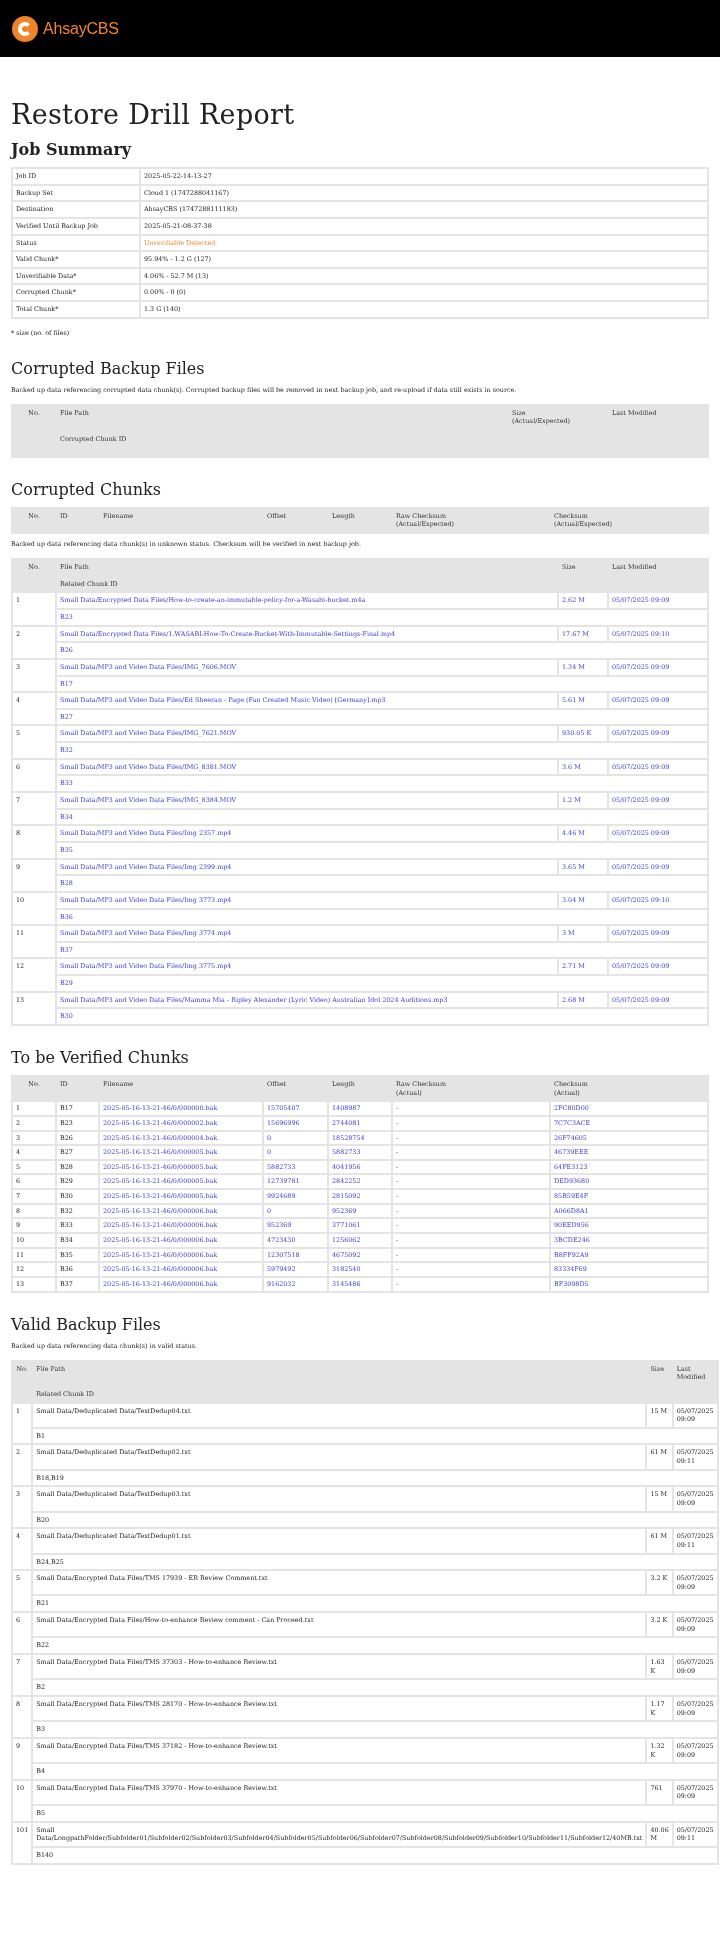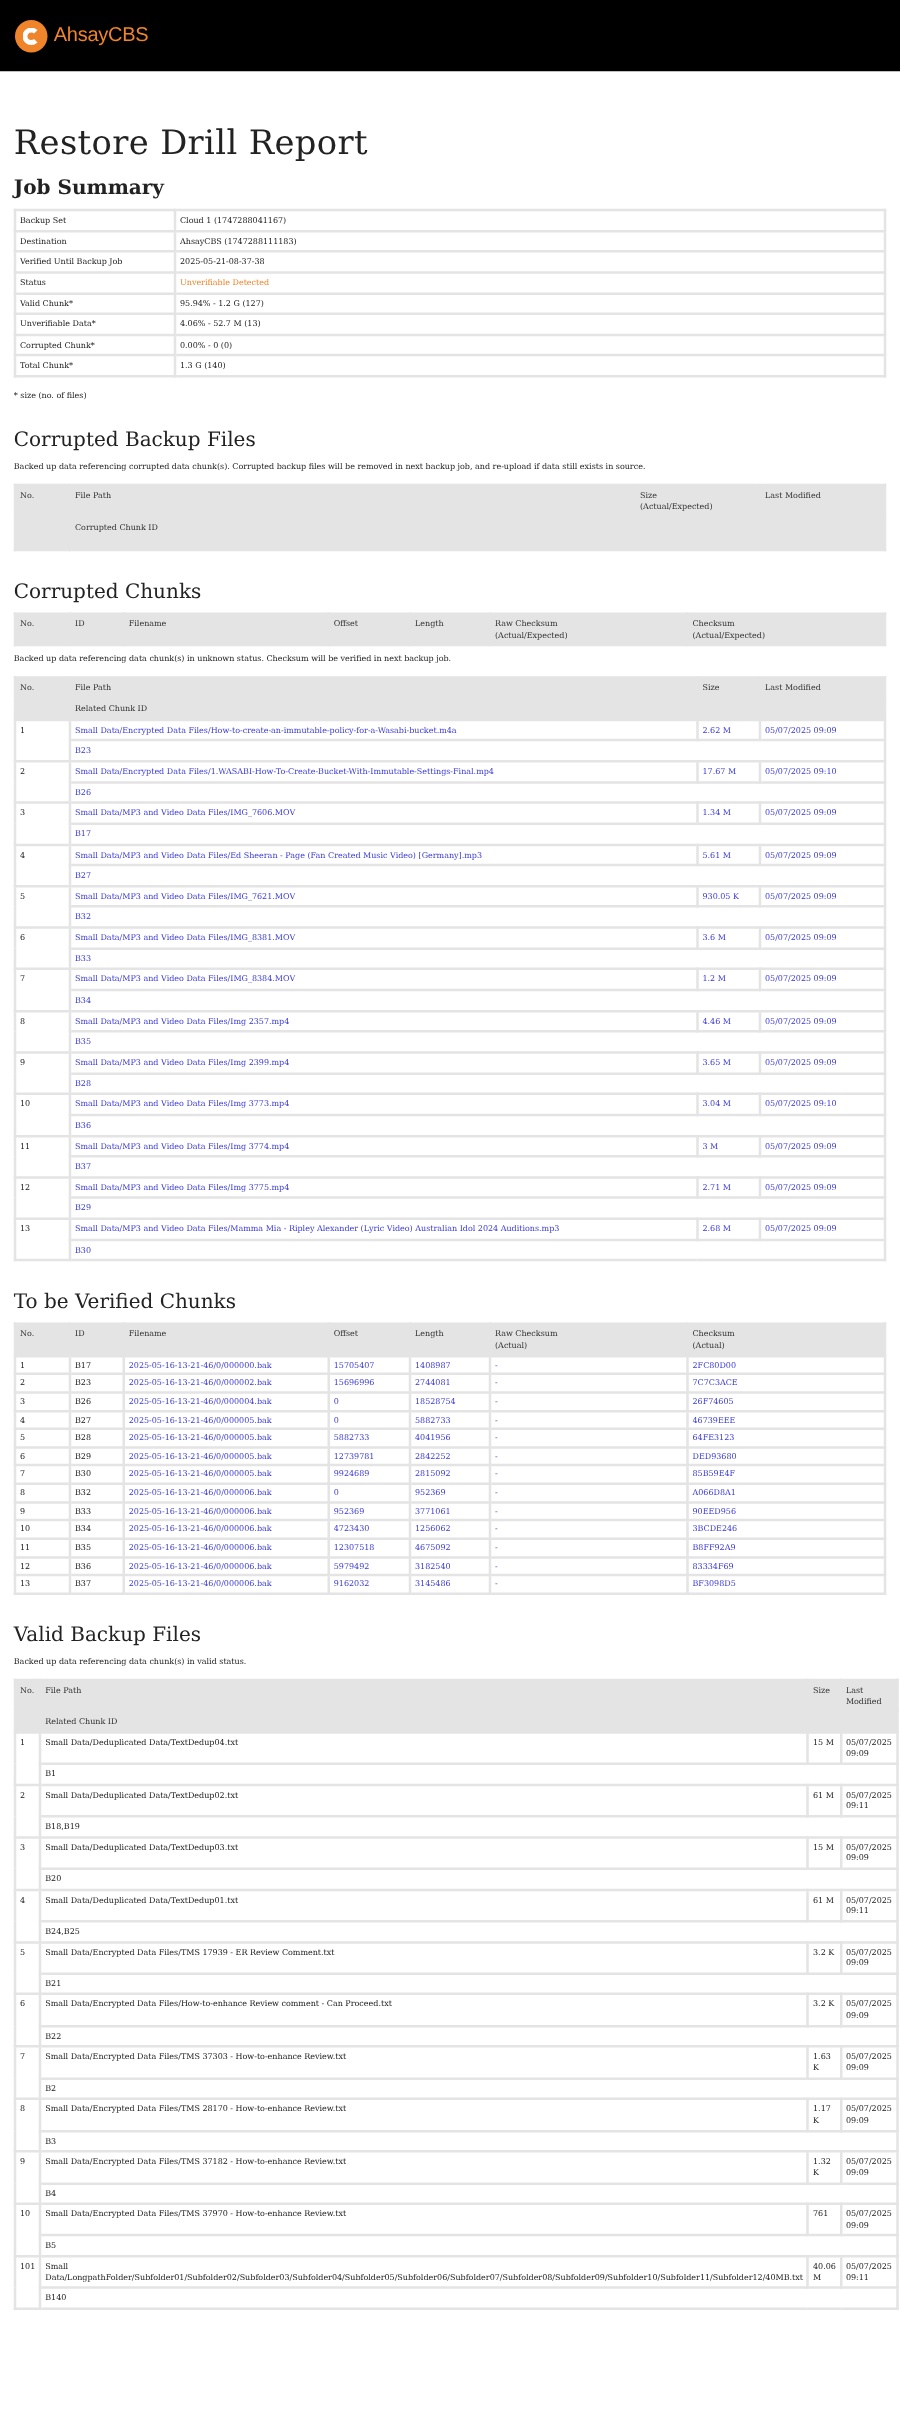--- a/index.html
+++ b/index.html
@@ -16,39 +16,43 @@
   p.desc { font-size: 6.4px; margin: 6px 0 10px 0; color: #222; }
   p.note { font-size: 6.4px; margin: 10px 0 0 0; }
   table { width: 100%; border-collapse: collapse; font-size: 6.4px; font-family: "DejaVu Serif", serif; border: 2px solid #e4e4e4; }
   td, th { border: 2px solid #e4e4e4; padding: 3px 3px; text-align: left; vertical-align: top; font-weight: normal; line-height: 1.35; }
   th { background: #e4e4e4; color: #333; }
   .summary td { padding: 3px 3px; height: 16px; vertical-align: middle; }
   .summary td.k { width: 128px; }
   .status-warn { color: #f0842a; }
   a, .link { color: #3b3bd6; text-decoration: none; }
   .subrow td { padding-top: 3px; padding-bottom: 3px; }
-  .no-col { width: 44px; }
+  .no-col { width: 44px; text-align: center; }
   .fc th { height: 26px; }
   .chunk th { height: 24px; }
   .chunk td { height: 14px; padding: 2px 3px; vertical-align: middle; }
 </style>
 </head>
 <body>
 
 <div class="topbar">
   <span class="logo-mark"></span>
   <span class="logo-text">AhsayCBS</span>
 </div>
 
 <div class="content">
   <h1>Restore Drill Report</h1>
 
   <h2 class="first">Job Summary</h2>
   <table class="summary">
     <tbody id="summary-body">
+        <tr>
+          <td class="k">Job ID</td>
+          <td>2025-05-22-14-13-27</td>
+        </tr>
         <tr>
           <td class="k">Backup Set</td>
           <td>Cloud 1 (1747288041167)</td>
         </tr>
         <tr>
           <td class="k">Destination</td>
           <td>AhsayCBS (1747288111183)</td>
         </tr>
         <tr>
           <td class="k">Verified Until Backup Job</td>

